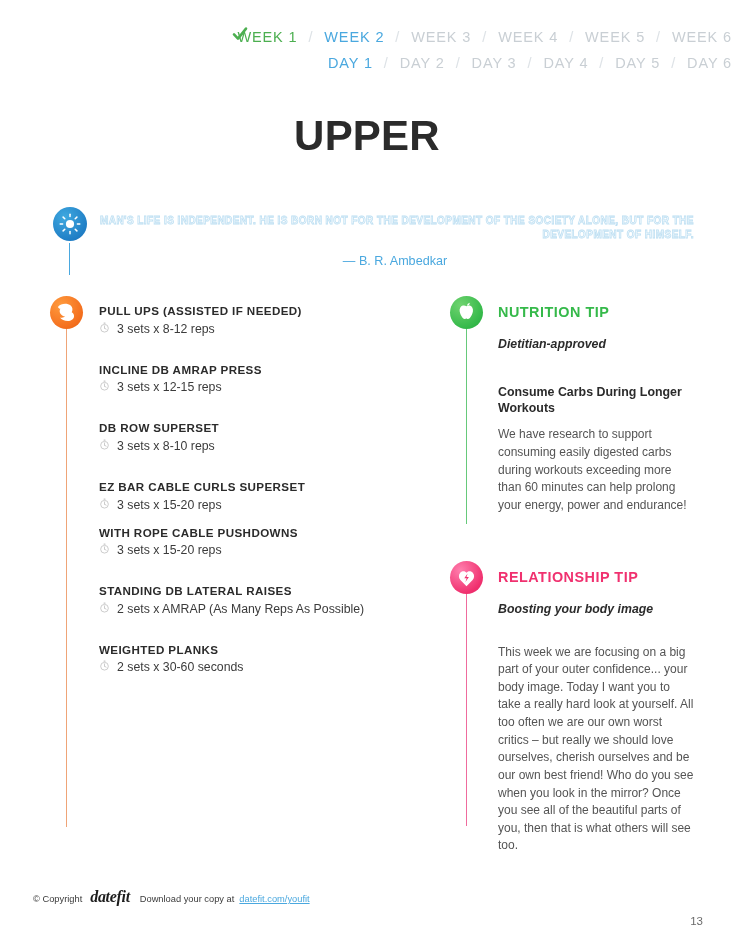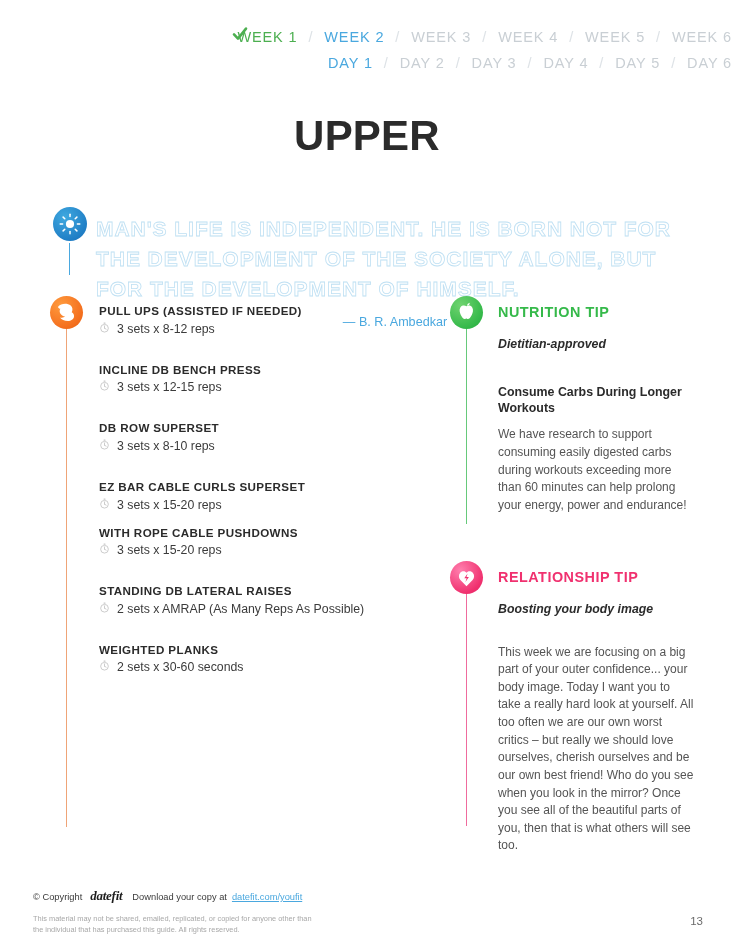--- a/index.html
+++ b/index.html
@@ -76,22 +76,22 @@
   }
   .quote-line {
     position: absolute;
     left: 69px;
     top: 36px;
     width: 1.4px;
     height: 32px;
     background: #4aa8df;
   }
   .quote-text {
-    text-align: left;
-    font-size: 21px;
+    text-align: right;
+    font-size: 10px;
     font-weight: bold;
     letter-spacing: 0.045em;
     line-height: 1.42;
     color: transparent;
     -webkit-text-stroke: 0.8px #bfe0f3;
     text-shadow: 0 0 0 transparent;
     padding-top: 7px;
   }
   .quote-author {
     text-align: center;
@@ -232,21 +232,21 @@
     display: flex;
     align-items: baseline;
     font-size: 9.3px;
     color: #3b3b3b;
     white-space: nowrap;
   }
   .brand {
     font-family: "Liberation Serif", serif;
     font-style: italic;
     font-weight: bold;
-    font-size: 13px;
+    font-size: 16px;
     color: #1d1d1d;
     margin: 0 10px 0 8px;
     letter-spacing: -0.02em;
   }
   .footer-link { color: #4aa8df; margin-left: 5px; }
   .footer-fine {
     margin-top: 9px;
     font-size: 7.4px;
     color: #a8a8a8;
     line-height: 1.5;
@@ -312,21 +312,21 @@
                 <line x1="6" y1="6.8" x2="6" y2="4.3" stroke="#9a9a9a" stroke-width="1" stroke-linecap="round"></line>
                 <line x1="6" y1="6.8" x2="7.8" y2="7.8" stroke="#9a9a9a" stroke-width="1" stroke-linecap="round"></line>
                 <rect x="4.9" y="0.6" width="2.3" height="1.2" rx="0.4" fill="#9a9a9a"></rect>
               </svg>
               <span class="ex-sets-text">3 sets x 8-12 reps</span>
             </div>
           </div>
         </div>
         <div class="ex-group">
           <div class="ex-item">
-            <div class="ex-name">INCLINE DB BENCH PRESS</div>
+            <div class="ex-name">INCLINE DB AMRAP PRESS</div>
             <div class="ex-sets">
               <svg class="watch-icon" viewBox="0 0 12 12">
                 <circle cx="6" cy="6.8" r="4.2" fill="none" stroke="#9a9a9a" stroke-width="1"></circle>
                 <line x1="6" y1="6.8" x2="6" y2="4.3" stroke="#9a9a9a" stroke-width="1" stroke-linecap="round"></line>
                 <line x1="6" y1="6.8" x2="7.8" y2="7.8" stroke="#9a9a9a" stroke-width="1" stroke-linecap="round"></line>
                 <rect x="4.9" y="0.6" width="2.3" height="1.2" rx="0.4" fill="#9a9a9a"></rect>
               </svg>
               <span class="ex-sets-text">3 sets x 12-15 reps</span>
             </div>
           </div>
@@ -438,15 +438,14 @@
   </div>
 </div>
 
 <div class="footer">
   <div class="footer-line1">
     <span>© Copyright</span>
     <span class="brand">datefit</span>
     <span>Download your copy at</span>
     <a class="footer-link" href="#">datefit.com/youfit</a>
   </div>
-  <div class="footer-fine">This material may not be shared, emailed, replicated, or copied for anyone other than the individual that has purchased this guide. All rights reserved.</div>
 </div>
 <div class="page-num">13</div>
 
 </body></html>

